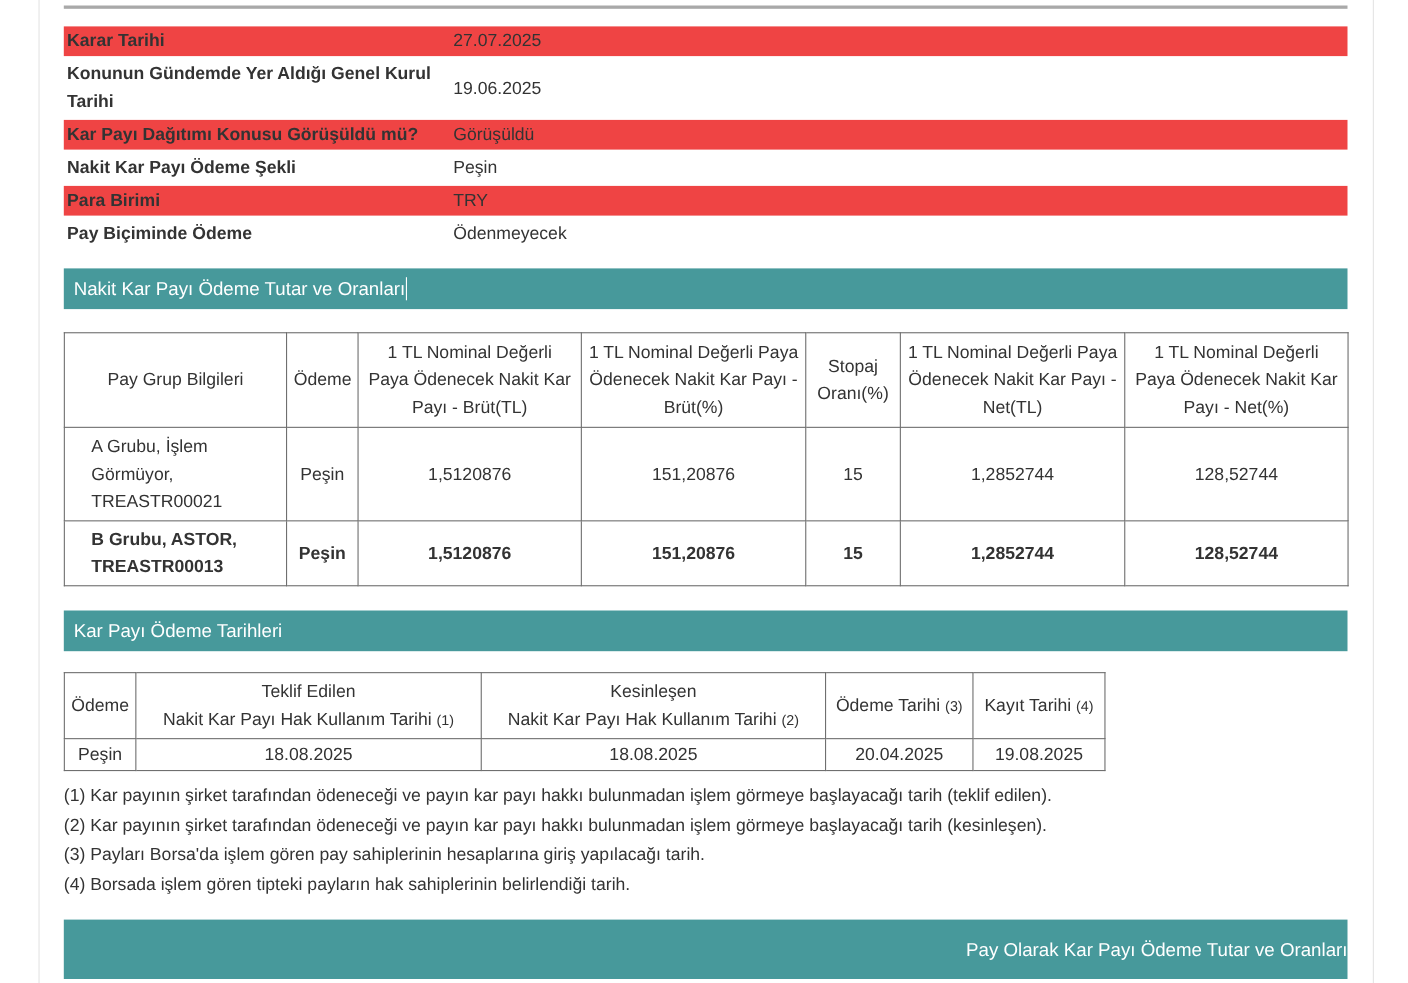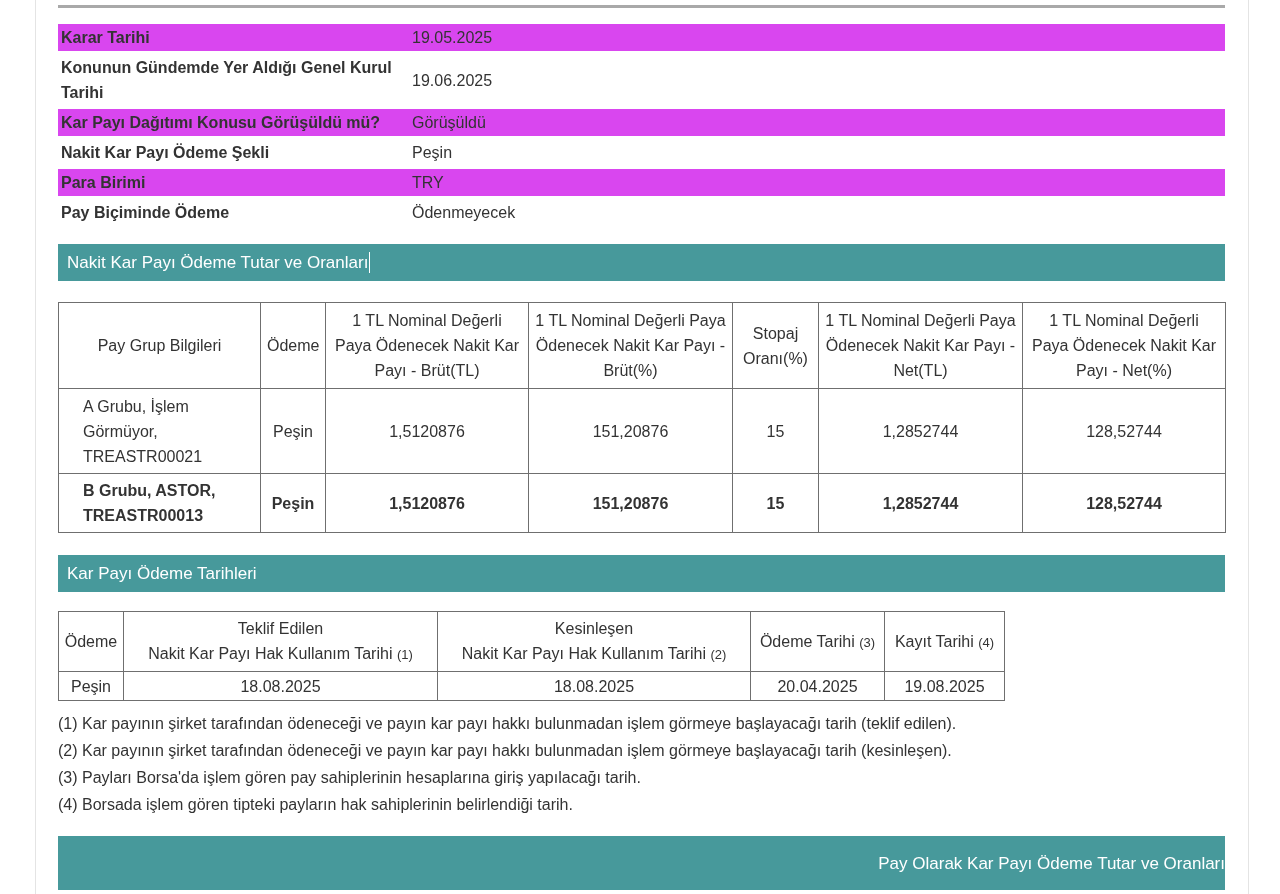--- a/index.html
+++ b/index.html
@@ -15,21 +15,21 @@
   .edge-left { left: 35px; }
   .edge-right { left: 1248px; }
 
   .content { position: absolute; left: 58px; top: 0; width: 1167px; }
 
   .top-rule { margin-top: 5px; height: 3px; background: #a9a9a9; }
 
   
   .info-list { margin-top: 16px; }
   .info-row { display: flex; align-items: center; margin-bottom: 3px; min-height: 27px; }
-  .info-row.shaded { background: #d946ef; }
+  .info-row.shaded { background: #ef4444; }
   .info-label { flex: 0 0 352px; font-weight: bold; font-size: 16px; line-height: 25px; padding: 1px 4px 1px 3px; }
   .info-value { flex: 1; font-size: 16px; line-height: 25px; padding: 1px 0 1px 2px; }
 
   
   .section-bar {
     background: #47999b; color: #ffffff;
     height: 37px; line-height: 37px;
     font-size: 17px; padding-left: 9px;
     display: flex; align-items: center;
   }
@@ -67,21 +67,21 @@
 <div class="page-edge edge-left"></div>
 <div class="page-edge edge-right"></div>
 
 <div class="content">
 
   <div class="top-rule"></div>
 
   <div class="info-list">
     <div class="info-row shaded">
       <div class="info-label">Karar Tarihi</div>
-      <div class="info-value">19.05.2025</div>
+      <div class="info-value">27.07.2025</div>
     </div>
     <div class="info-row">
       <div class="info-label">Konunun Gündemde Yer Aldığı Genel Kurul Tarihi</div>
       <div class="info-value">19.06.2025</div>
     </div>
     <div class="info-row shaded">
       <div class="info-label">Kar Payı Dağıtımı Konusu Görüşüldü mü?</div>
       <div class="info-value">Görüşüldü</div>
     </div>
     <div class="info-row">

